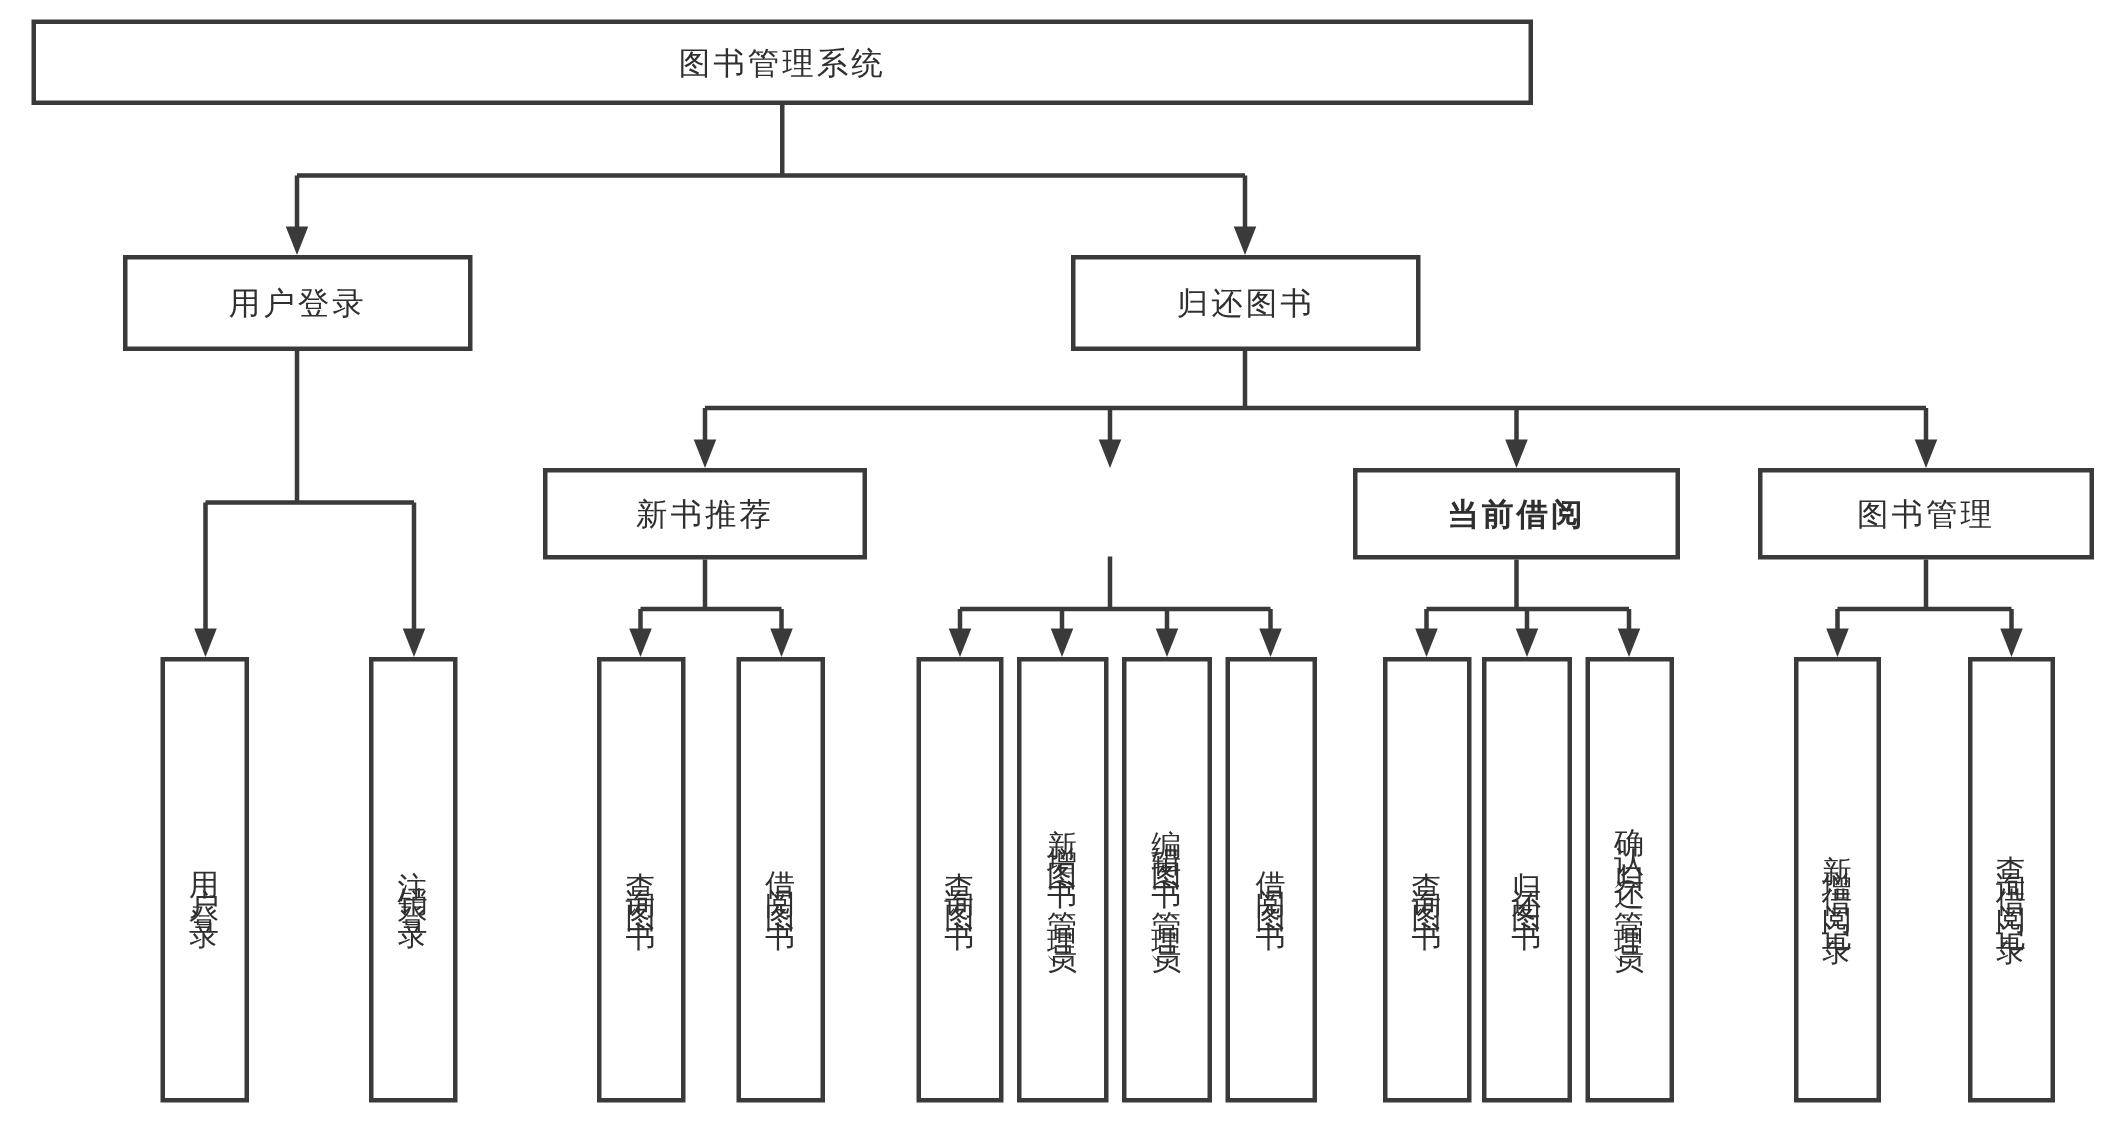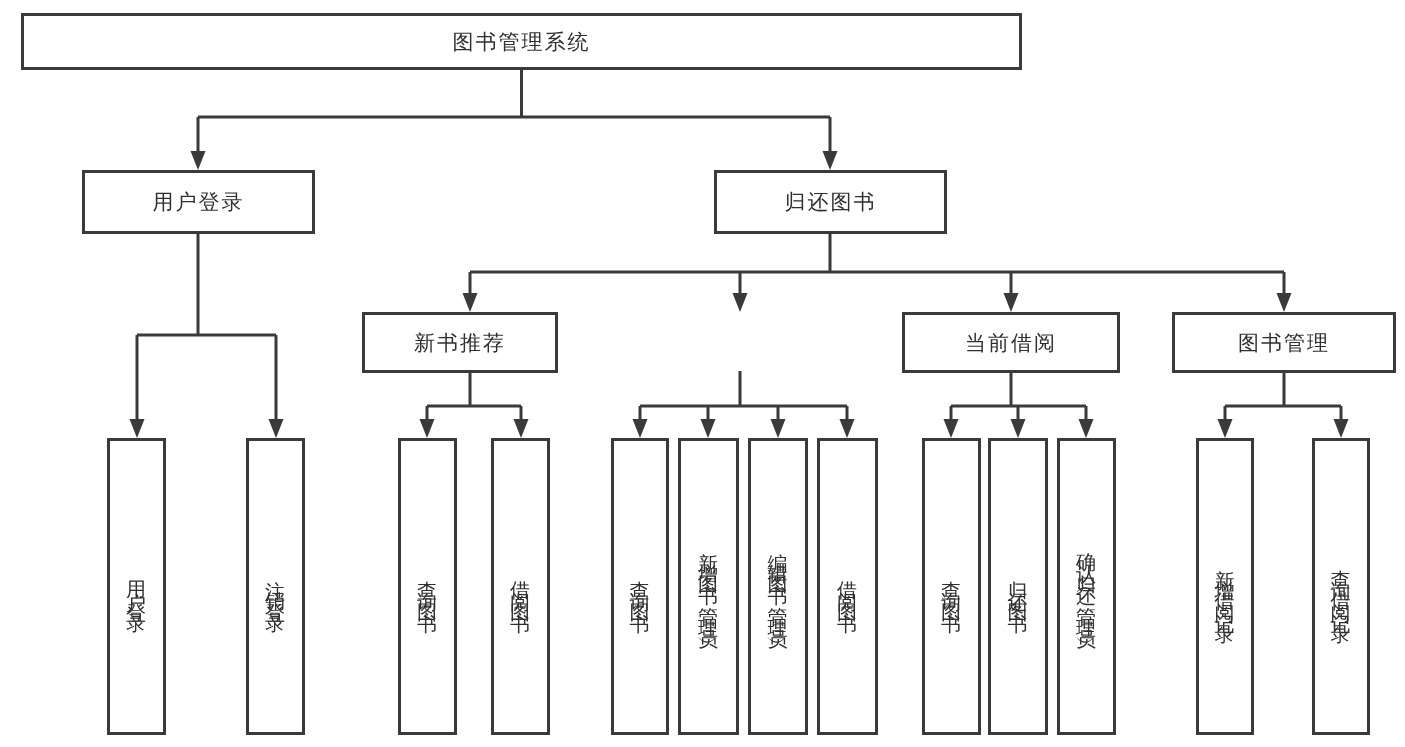--- a/index.html
+++ b/index.html
@@ -28,23 +28,23 @@
     letter-spacing:11px;
     line-height:1.1;
     white-space:nowrap;
   }
   
   .n-root{left:21px;top:13px;width:1001px;height:57px;}
   
   .n-login{left:82px;top:170px;width:233px;height:64px;}
   .n-mgmt{left:714px;top:170px;width:233px;height:64px;}
   
-  .n-recommend{left:362px;top:312px;width:196px;height:61px;}
+  .n-recommend{left:362px;top:312px;width:216px;height:61px;}
   .n-borrowmod{left:632px;top:312px;width:216px;height:61px;}
-  .n-current{left:902px;top:312px;width:218px;height:61px;}
+  .n-current{left:902px;top:312px;width:218px;height:61px;font-weight:bold;}
   .n-records{left:1172px;top:312px;width:224px;height:61px;}
   
   .leaf{top:438px;height:297px;}
   .l1{left:107px;width:59px;}
   .l2{left:246px;width:59px;}
   .l3{left:398px;width:59px;}
   .l4{left:491px;width:59px;}
   .l5{left:611px;width:58px;}
   .l6{left:678px;width:61px;}
   .l7{left:748px;width:60px;}

